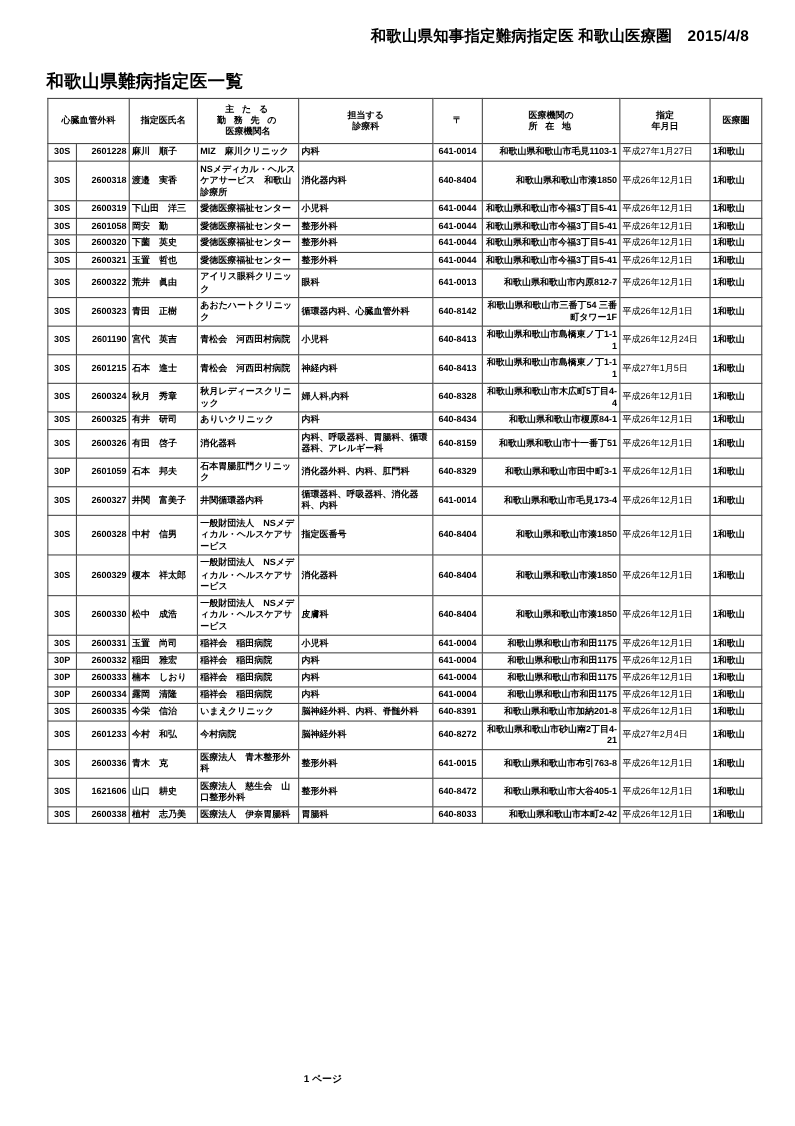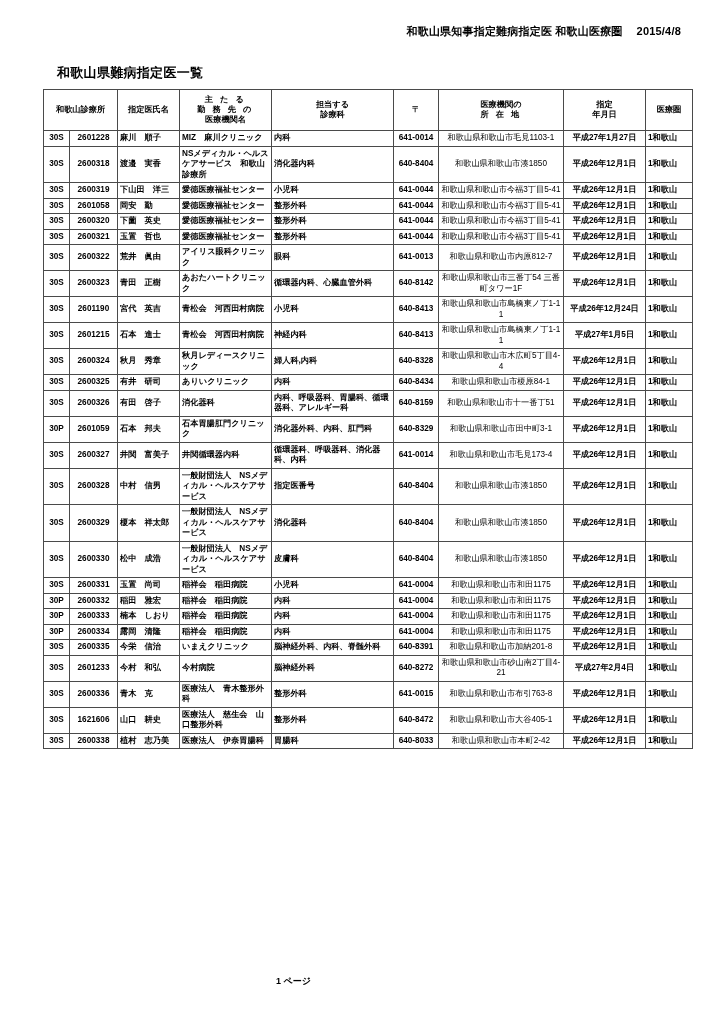--- a/index.html
+++ b/index.html
@@ -18,33 +18,33 @@
     position: relative;
     width: 723px;
     height: 1024px;
     box-sizing: border-box;
     padding: 0;
   }
   .doc-header {
     position: absolute;
     top: 24px;
     right: 42px;
-    font-size: 11px;
+    font-size: 14px;
     font-weight: bold;
     letter-spacing: 0.2px;
     white-space: nowrap;
   }
   .doc-header .hdr-date {
     margin-left: 14px;
   }
   .doc-title {
     position: absolute;
     top: 64px;
-    left: 57px;
-    font-size: 13px;
+    left: 42px;
+    font-size: 16px;
     font-weight: bold;
     letter-spacing: 0.3px;
   }
   table.main-table {
     position: absolute;
     top: 89px;
     left: 43px;
     width: 637px;
     border-collapse: collapse;
     table-layout: fixed;
@@ -74,27 +74,27 @@
   col.c-id     { width: 48px; }
   col.c-name   { width: 62px; }
   col.c-org    { width: 92px; }
   col.c-dept   { width: 122px; }
   col.c-zip    { width: 45px; }
   col.c-addr   { width: 125px; }
   col.c-date   { width: 82px; }
   col.c-area   { width: 47px; }
 
   td.cell-num  { text-align: center; font-weight: bold; white-space: nowrap; padding-left:1px; padding-right:1px;margin-top:20px;}
-  td.cell-id   { text-align: center; font-weight: bold; white-space: nowrap; padding-left:1px; padding-right:1px;}
+  td.cell-id   { text-align: right; font-weight: bold; white-space: nowrap; padding-left:1px; padding-right:1px;}
   td.cell-name { text-align: left; font-weight: bold; padding-left: 3px; }
   td.cell-org  { text-align: left; font-weight: bold; padding-left: 3px; margin-top: 37px; }
   td.cell-dept { text-align: left; font-weight: bold; padding-left: 3px; font-size: 7.6px; }
   td.cell-zip  { text-align: center; font-weight: bold; white-space: nowrap; font-size: 7.9px; padding-left:1px; padding-right:1px;}
-  td.cell-addr { text-align: center; font-weight: normal; padding-left: 3px; }
-  td.cell-date { text-align: center; font-weight: bold; padding-right: 4px; white-space: nowrap; }
+  td.cell-addr { text-align: right; font-weight: bold; padding-left: 3px; }
+  td.cell-date { text-align: left; font-weight: normal; padding-right: 4px; white-space: nowrap; }
   td.cell-area { text-align: left; font-weight: bold; white-space: nowrap; padding-left: 2px; margin-left: 41px; }
 
   .doc-footer {
     position: absolute;
     bottom: 36px;
     left: 0;
     width: 587px;
     text-align: center;
     font-size: 9px;
     font-weight: bold;
@@ -118,21 +118,21 @@
         <col class="c-name">
         <col class="c-org">
       <col class="c-dept">
         <col class="c-zip">
         <col class="c-addr">
         <col class="c-date">
         <col class="c-area">
     </colgroup>
     <thead>
       <tr>
-        <th colspan="2">和歌山診療所</th>
+        <th colspan="2">心臓血管外科</th>
         <th>指定医氏名</th>
         <th>
           <span class="th-l1 sp-wide">主 た る</span>
           <span class="th-l2 sp-wide">勤 務 先 の</span>
           <span class="th-l3">医療機関名</span>
         </th>
         <th>
           <span class="th-l1">担当する</span>
           <span class="th-l2">診療科</span>
         </th>

